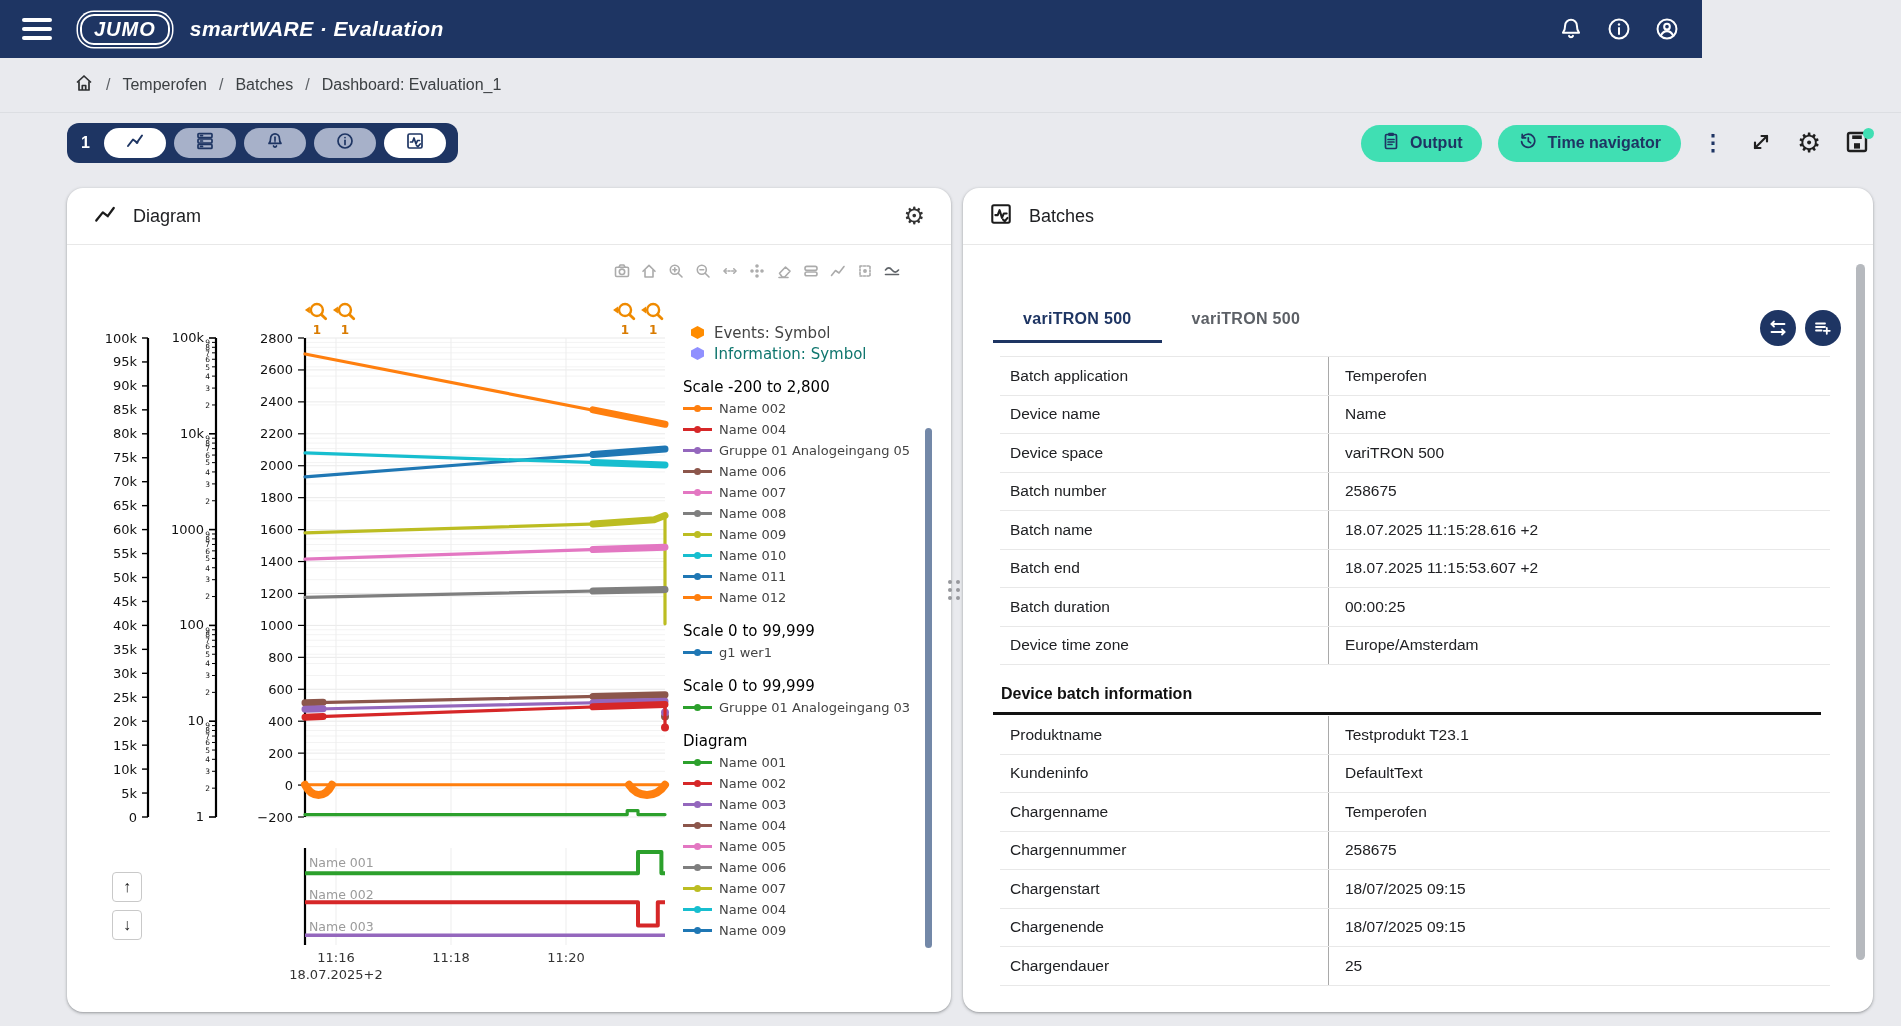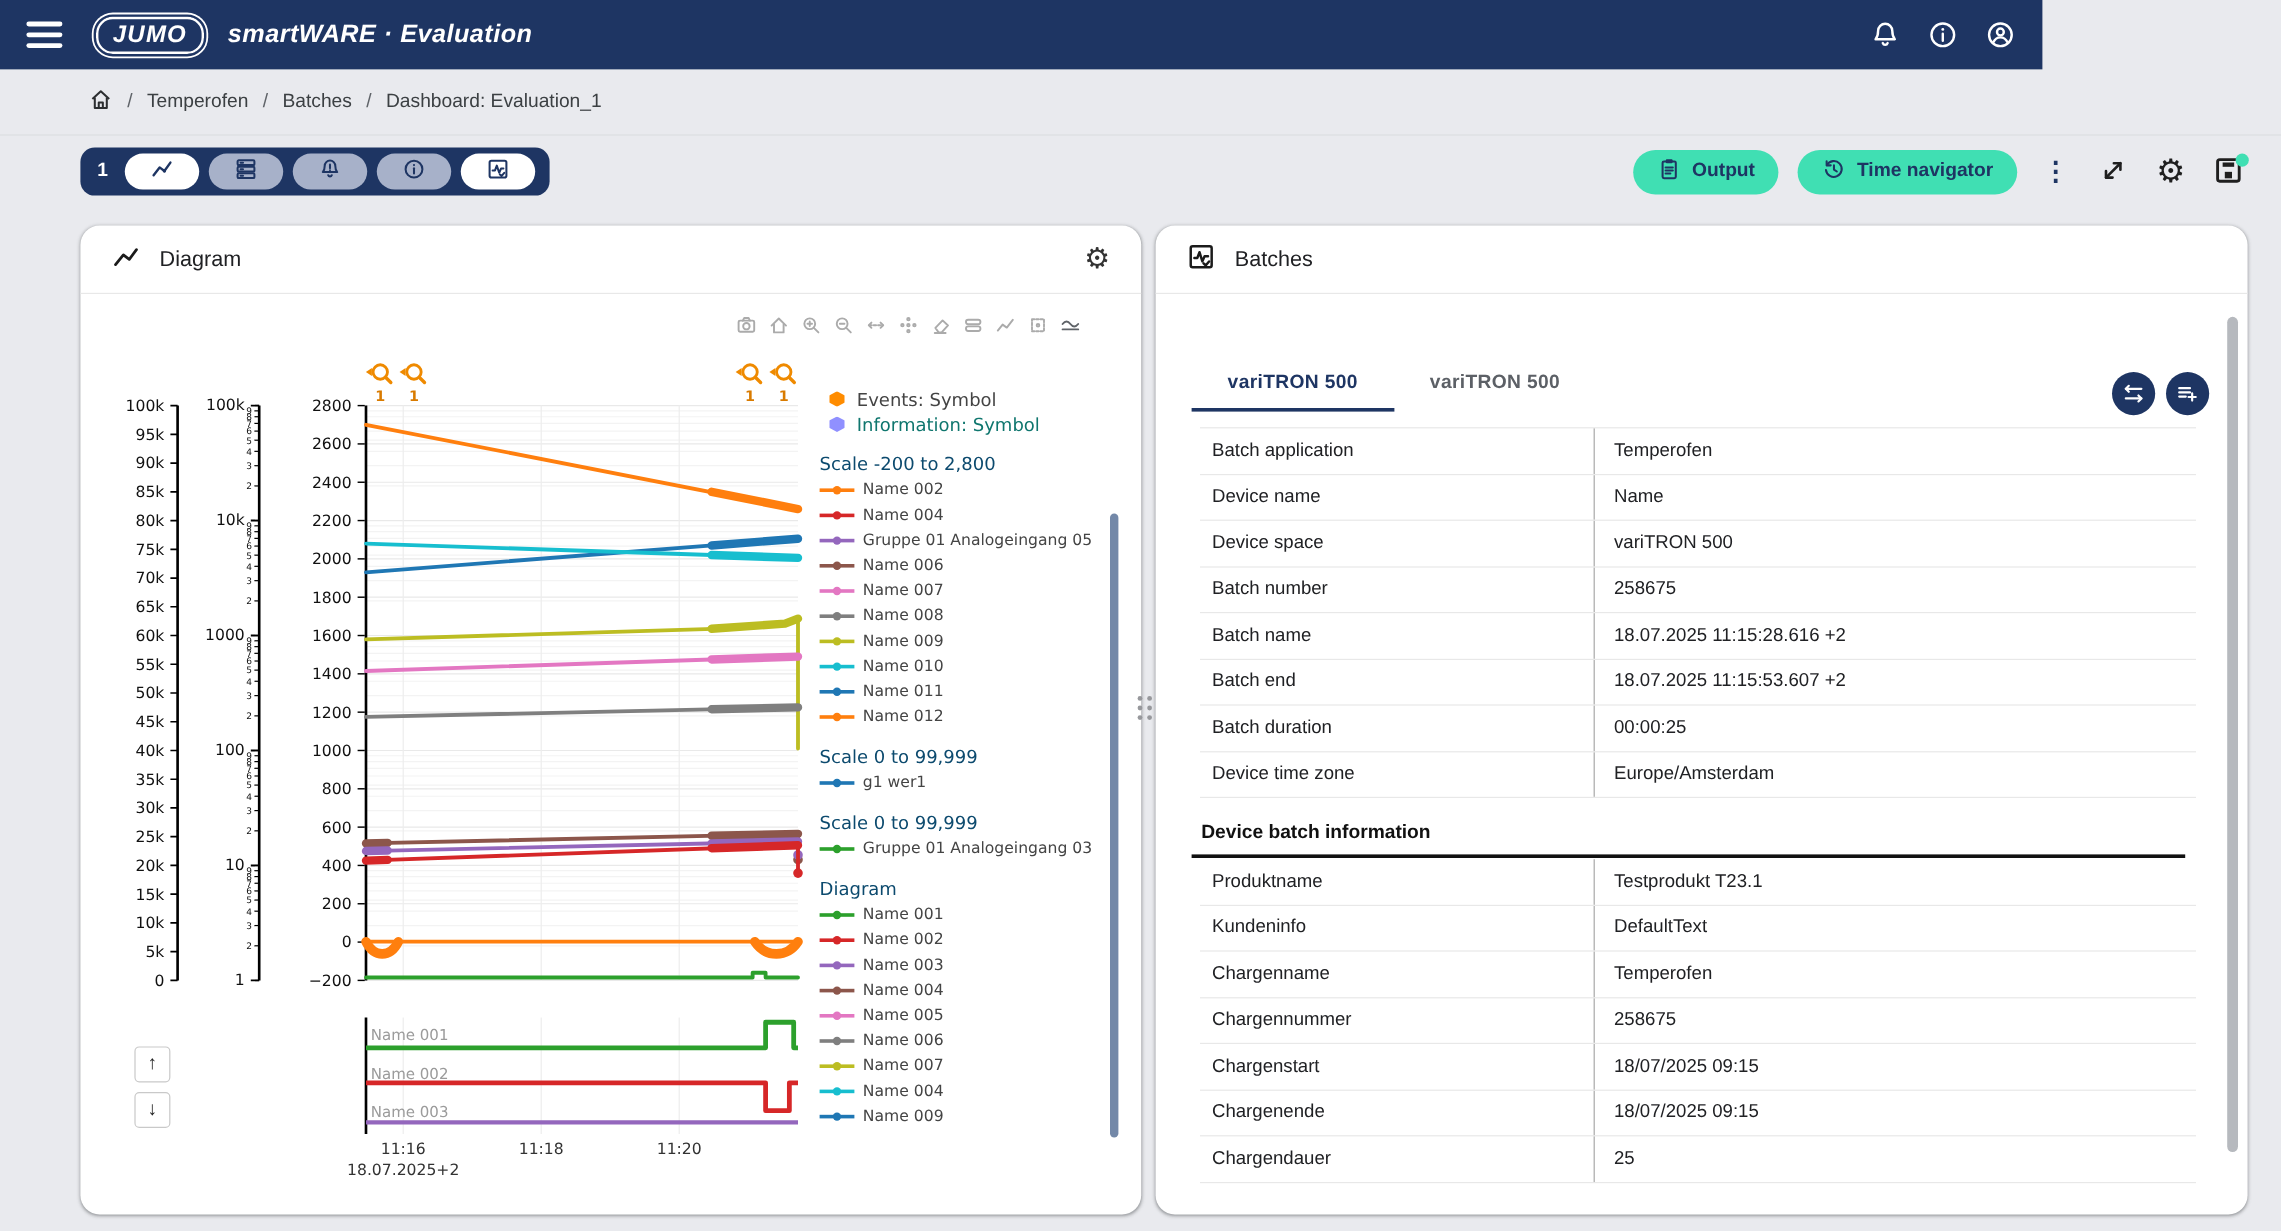--- a/index.html
+++ b/index.html
@@ -58,21 +58,21 @@
   .card-header .spacer { flex:1; }
 
   
   #chart-svg { position:absolute; left:0; top:0; width:884px; height:824px; }
   #modebar { position:absolute; left:546px; top:74px; display:flex; gap:9px; }
   .mb-icon { width:18px; height:18px; cursor:pointer; }
   #legend { position:absolute; left:616px; top:134px; width:300px; font-family:"DejaVu Sans", sans-serif; }
   .lg-sym-row { height:21px; display:flex; align-items:center; gap:10px; font-size:15px; color:#444; cursor:pointer; }
   .hex { width:13px; height:13px; margin-left:8px;
     clip-path:polygon(50% 0%,100% 27%,100% 73%,50% 100%,0% 73%,0% 27%); }
-  .lg-title { margin-top:12px; height:22px; font-size:15px; color:#0c4a6e; display:flex; align-items:center; }
+  .lg-title { margin-top:12px; height:22px; font-size:15px; color:#000000; display:flex; align-items:center; }
   .lg-item { height:21px; display:flex; align-items:center; font-size:13px; color:#444; cursor:pointer; }
   .lg-line { width:29px; height:0; border-top:3px solid; position:relative; margin-right:7px; }
   .lg-line i { position:absolute; left:11px; top:-5px; width:7px; height:7px; border-radius:50%; background:inherit; }
   #legend-scroll { position:absolute; left:858px; top:240px; width:7px; height:520px;
     background:#7388a8; border-radius:4px; cursor:pointer; }
   .updown { position:absolute; left:45px; width:30px; height:30px; background:#fff;
     border:1px solid #c9c9c9; border-radius:4px; font-size:16px; color:#222;
     display:flex; align-items:center; justify-content:center; cursor:pointer; }
 
   

